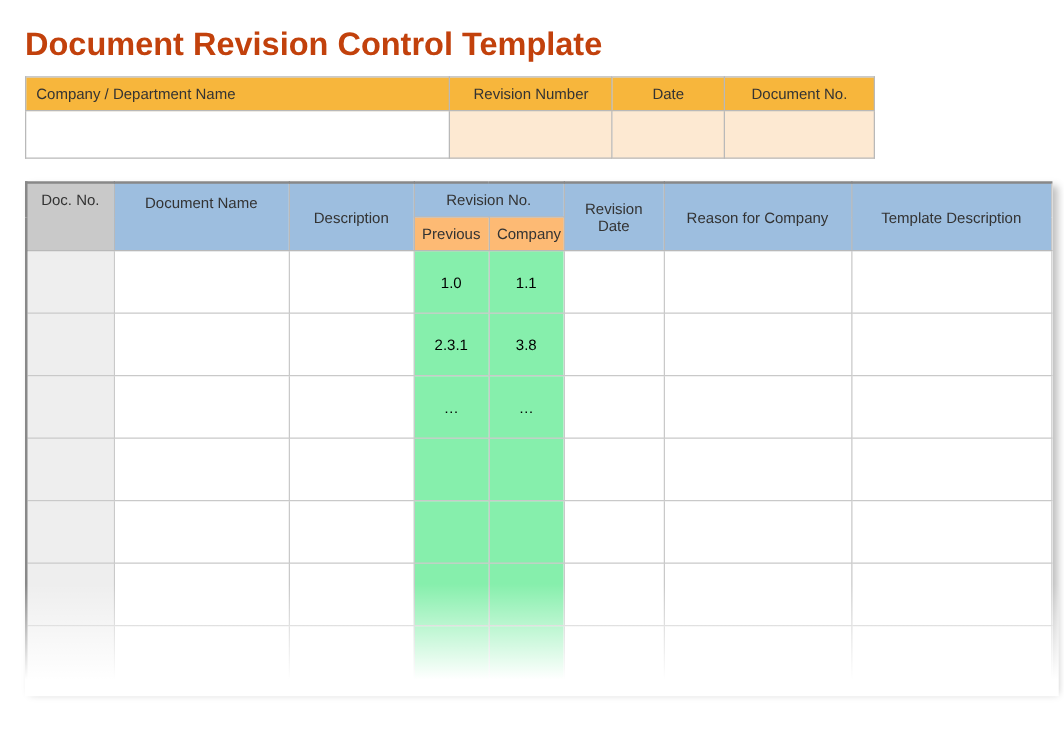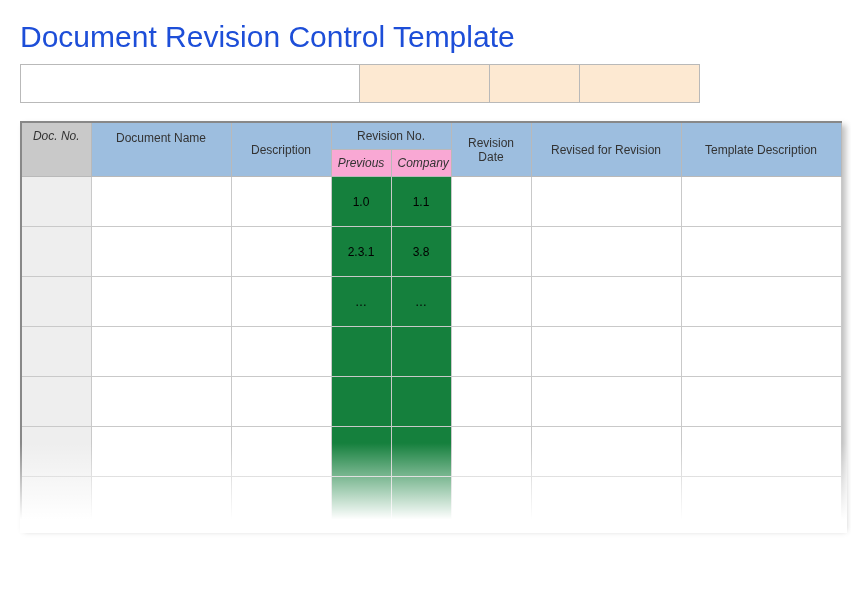--- a/index.html
+++ b/index.html
@@ -5,23 +5,23 @@
   * { box-sizing: border-box; }
   body {
     margin: 0;
     padding: 20px;
     font-family: Arial, Helvetica, sans-serif;
     background: #fff;
     width: 851px;
   }
   .title {
     font-family: "Century Gothic", Futura, Arial, sans-serif;
-    font-size: 30px;
-    font-weight: normal;
-    color: #1d4ed8;
+    font-size: 26px;
+    font-weight: bold;
+    color: #c2410c;
     margin: 0 0 10px 0;
   }
   
   .info-table {
     border-collapse: collapse;
     width: 680px;
     margin-bottom: 18px;
   }
   .info-table th {
     background: #f7b63c;
@@ -56,34 +56,34 @@
     border-left: 2px solid #888;
   }
   .main-table th {
     font-weight: normal;
     font-size: 12px;
     color: #333;
     border: 1px solid #b9b9b9;
     padding: 6px 6px;
     text-align: center;
   }
-  .hdr-gray { background: #c9c9c9; text-align:left; vertical-align:top; padding:8px;font-style:italic; }
+  .hdr-gray { background: #c9c9c9; text-align:left; vertical-align:top; padding:8px; }
   .hdr-blue { background: #9dbedf; }
   .hdr-blue.left { text-align:center; vertical-align:top; padding:8px; }
-  .hdr-blue-light { background: #f9a8d4; font-style: italic; }
+  .hdr-blue-light { background: #fdba74; }
   .main-table td {
     border: 1px solid #c9c9c9;
     height: 50px;
     font-size: 12px;
     text-align: center;
     padding: 4px;
   }
   .cell-gray { background: #eeeeee; }
   .cell-white { background: #ffffff; }
-  .cell-lightblue { background: #15803d; }
+  .cell-lightblue { background: #86efac; }
   
   .fade {
     position: absolute;
     left: 0; right: -6px; bottom: -6px;
     height: 90px;
     background: linear-gradient(to bottom, rgba(255,255,255,0) 0%, rgba(255,255,255,1) 85%);
     pointer-events: none;
   }
 </style>
 </head>
@@ -92,20 +92,26 @@
 <h1 class="title">Document Revision Control Template</h1>
 
 <table class="info-table">
   <colgroup>
     <col style="width:340px">
     <col style="width:130px">
     <col style="width:90px">
     <col style="width:120px">
   </colgroup>
   <tbody>
+      <tr>
+    <th>Company / Department Name</th>
+    <th class="center">Revision Number</th>
+    <th class="center">Date</th>
+    <th class="center">Document No.</th>
+  </tr>
   <tr>
     <td class="white"></td>
     <td></td>
     <td></td>
     <td></td>
   </tr>
 </tbody>
   </table>
 
 <div class="main-wrap">
@@ -120,21 +126,21 @@
     <col style="width:150px">
     <col style="width:160px">
   </colgroup>
   <thead>
     <tr>
       <th rowspan="2" class="hdr-gray">Doc. No.</th>
       <th rowspan="2" class="hdr-blue left">Document Name</th>
       <th rowspan="2" class="hdr-blue">Description</th>
       <th colspan="2" class="hdr-blue">Revision No.</th>
       <th rowspan="2" class="hdr-blue">Revision Date</th>
-      <th rowspan="2" class="hdr-blue">Revised for Revision</th>
+      <th rowspan="2" class="hdr-blue">Reason for Company</th>
       <th rowspan="2" class="hdr-blue">Template Description</th>
     </tr>
     <tr>
       <th class="hdr-blue-light">Previous</th>
       <th class="hdr-blue-light">Company</th>
     </tr>
   </thead>
   <tbody id="main-body">
   <tr>
           <td class="cell-gray"></td>

